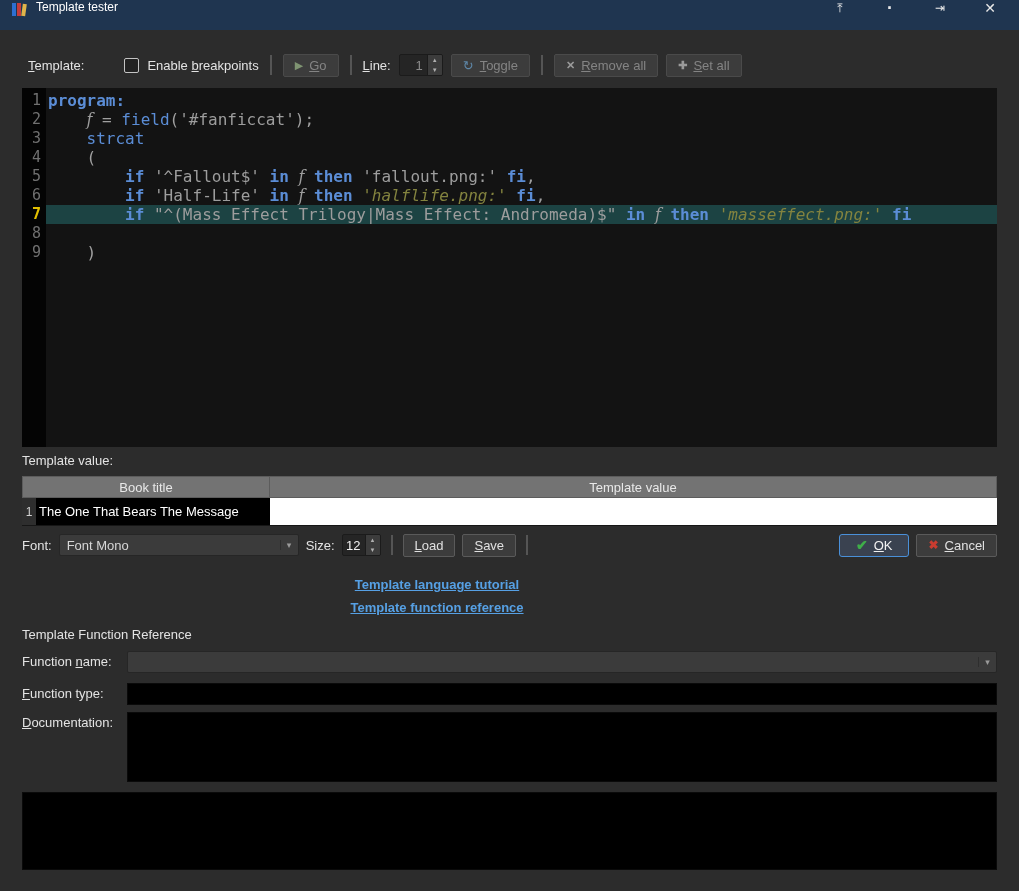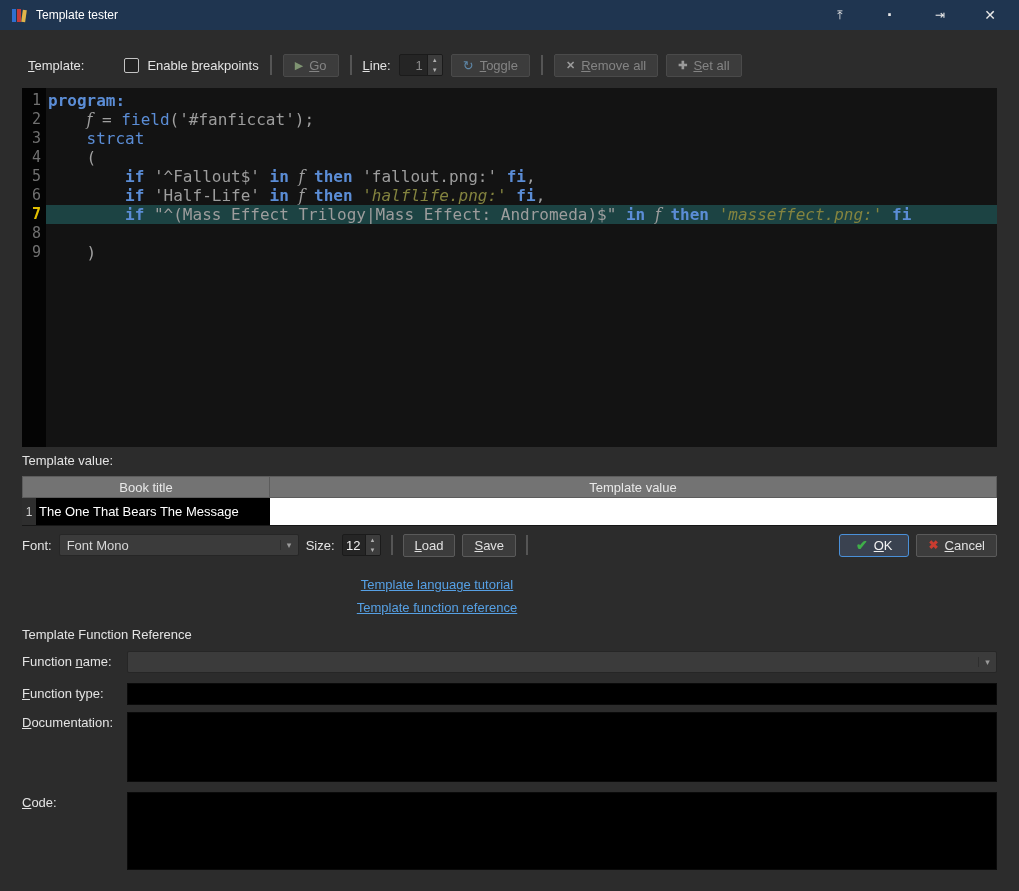--- a/index.html
+++ b/index.html
@@ -3,21 +3,21 @@
 <meta charset="utf-8">
 <style>
   * { margin:0; padding:0; box-sizing:border-box; }
   html,body { width:1019px; height:891px; background:#1a1a1a; }
   #window { position:relative; width:1019px; height:891px; overflow:hidden;
             background:var(--window-bg); color:#dcdcdc;
             font-family:"Liberation Sans", sans-serif; font-size:13px; }
 
   
   .titlebar { position:absolute; top:0; left:0; right:0; height:30px;
-              background:var(--titlebar-bg); display:flex; align-items:center; padding:15px 10px; }
+              background:var(--titlebar-bg); display:flex; align-items:flex-start; padding:0 10px; }
   .app-icon { width:18px; height:18px; margin-right:8px; flex:0 0 18px; }
   .win-title { font-size:12px; color:#ffffff; }
   .tb-controls { margin-left:auto; display:flex; align-items:center; gap:32px; padding-right:10px; }
   .tb-btn { width:18px; text-align:center; color:#e9e9e9; font-size:12px; cursor:default; }
   .tb-btn.dot { font-size:18px; font-weight:bold; line-height:10px; }
   .tb-btn.close { font-size:14px; }
 
   
   .toolbar { position:absolute; top:50px; left:28px; right:22px; height:30px;
              display:flex; align-items:center; gap:8px; }
@@ -84,21 +84,21 @@
            display:flex; align-items:center; }
   .combo-text { flex:1; padding:0 7px; color:#d6d6d6; white-space:nowrap; overflow:hidden; }
   .combo-arrow { width:18px; text-align:center; color:#9a9a9a; font-size:9px; border-left:1px solid #2e2e2e; }
   .font-combo { width:240px; }
   .flex-spacer { flex:1; }
   .btn.ok { border:1px solid var(--accent); background:#3a4250; border-radius:3px;
             padding:3px 16px; color:#f2f2f2; }
 
   
   .links { position:absolute; left:22px; top:577px; width:830px; text-align:center; }
-  .link { display:block; color:var(--link); text-decoration:underline; margin-bottom:8px; cursor:pointer; }
+  .link { display:block; color:var(--link); text-decoration:underline; margin-bottom:8px; cursor:pointer;font-weight:bold; }
 
   
   .tfr-label { position:absolute; left:22px; top:627px; }
   .frow { position:absolute; left:22px; right:22px; display:flex; }
   .frow .lbl { flex:0 0 105px; width:105px; }
   .frow.center { align-items:center; }
   .frow.top .lbl { padding-top:3px; }
   #fn-name-row { top:650px; height:23px; }
   #fn-type-row { top:682px; height:23px; }
   #doc-row  { top:712px; height:70px; }
@@ -271,17 +271,16 @@
     <span class="lbl"><u>F</u>unction type:</span>
     <div class="field"></div>
   </div>
 
   <div class="frow top" id="doc-row">
     <span class="lbl"><u>D</u>ocumentation:</span>
     <div class="textarea"></div>
   </div>
 
   <div class="frow top" id="code-row">
-    <span class="lbl"><u>C</u>ode:</span>
     <div class="textarea"></div>
   </div>
 
 </div>
 
 </body></html>

